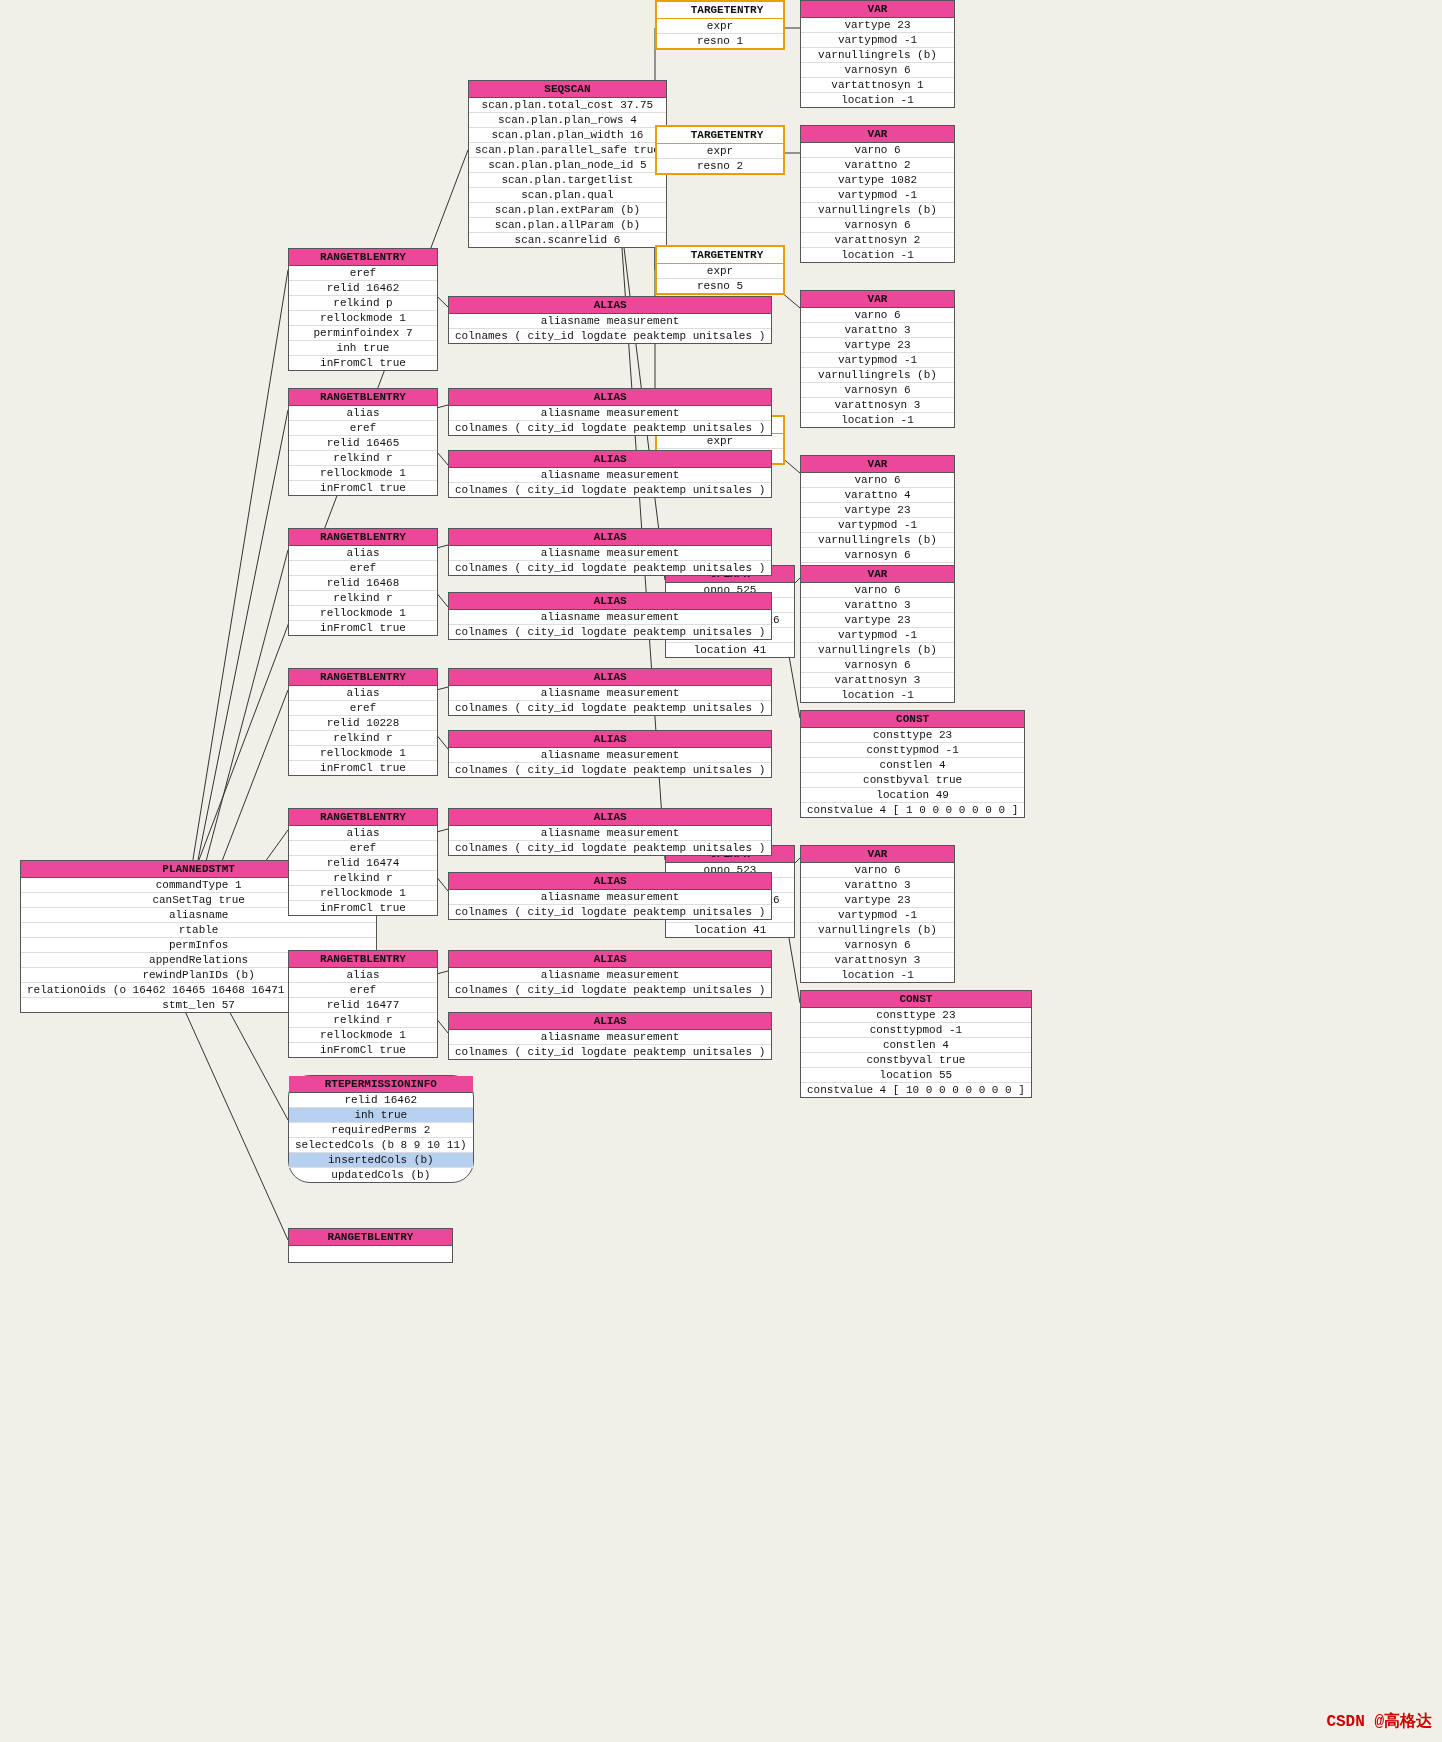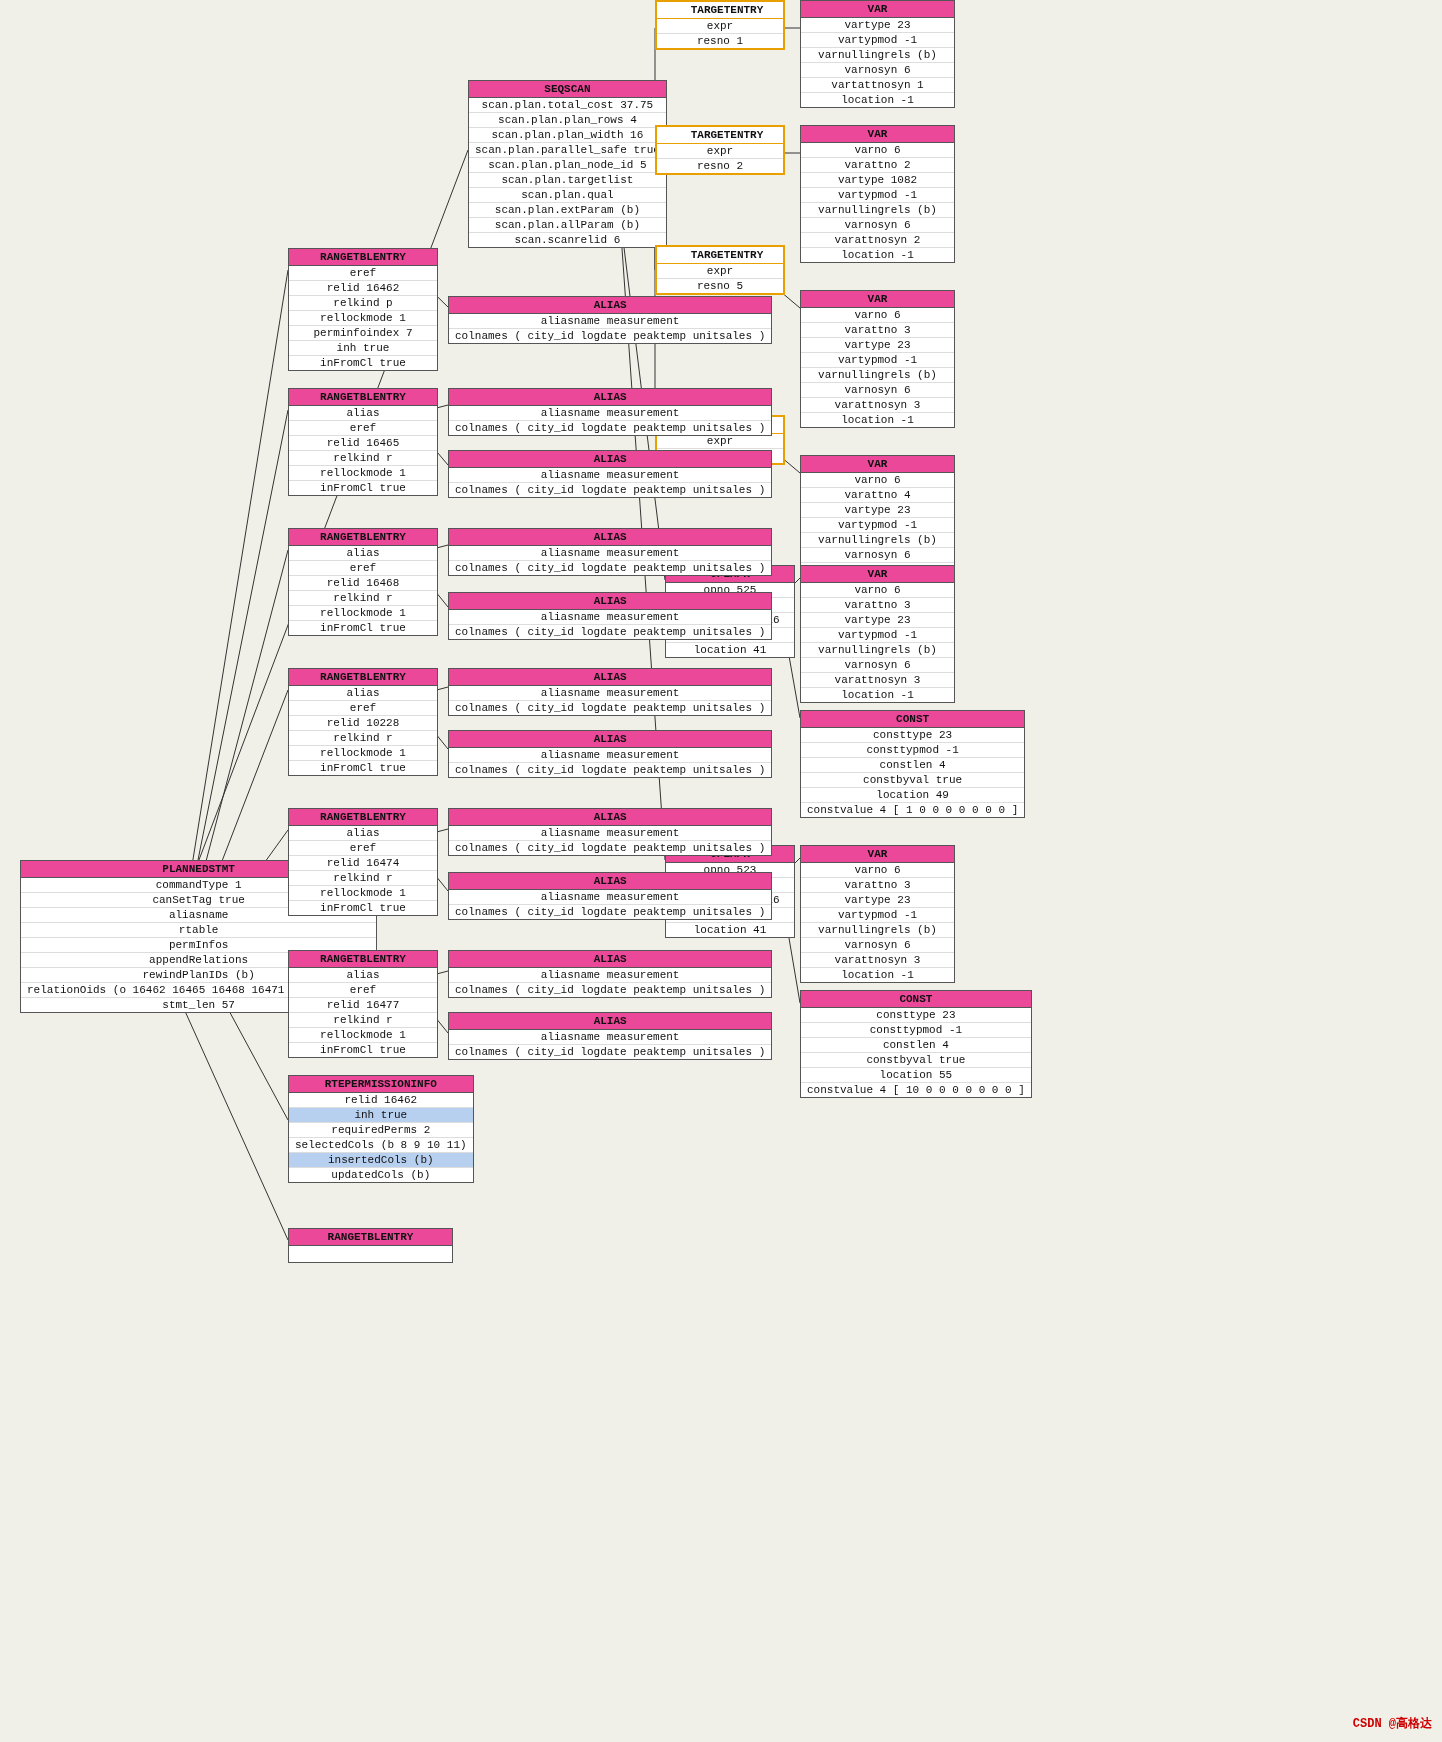--- a/index.html
+++ b/index.html
@@ -53,21 +53,21 @@
       position: absolute;
       top: 0; left: 0;
       width: 1442px;
       height: 1742px;
       pointer-events: none;
     }
     .watermark {
       position: absolute;
       bottom: 10px;
       right: 10px;
-      font-size: 12px;
+      font-size: 16px;
       color: #c00;
       font-weight: bold;
     }
   </style>
 </head>
 <body>
 
 <div class="diagram-container">
   <svg class="connections">
 
@@ -407,21 +407,21 @@
     <div class="node-row">aliasname measurement</div>
     <div class="node-row">colnames ( city_id logdate peaktemp unitsales )</div>
   </div>
 
   <div class="node" style="left:448px; top:1012px; min-width:200px;">
     <div class="node-title">ALIAS</div>
     <div class="node-row">aliasname measurement</div>
     <div class="node-row">colnames ( city_id logdate peaktemp unitsales )</div>
   </div>
 
-  <div class="node" style="left:288px; top:1075px; min-width:165px;">
+  <div class="node" style="left:288px; top:1075px; min-width:165px;border-radius:22px;">
     <div class="node-title">RTEPERMISSIONINFO</div>
     <div class="node-row">relid 16462</div>
     <div class="node-row node-blue-row">inh true</div>
     <div class="node-row">requiredPerms 2</div>
     <div class="node-row">selectedCols (b 8 9 10 11)</div>
     <div class="node-row node-blue-row">insertedCols (b)</div>
     <div class="node-row">updatedCols (b)</div>
   </div>
 
   <div class="node" style="left:288px; top:1228px; min-width:165px;">

